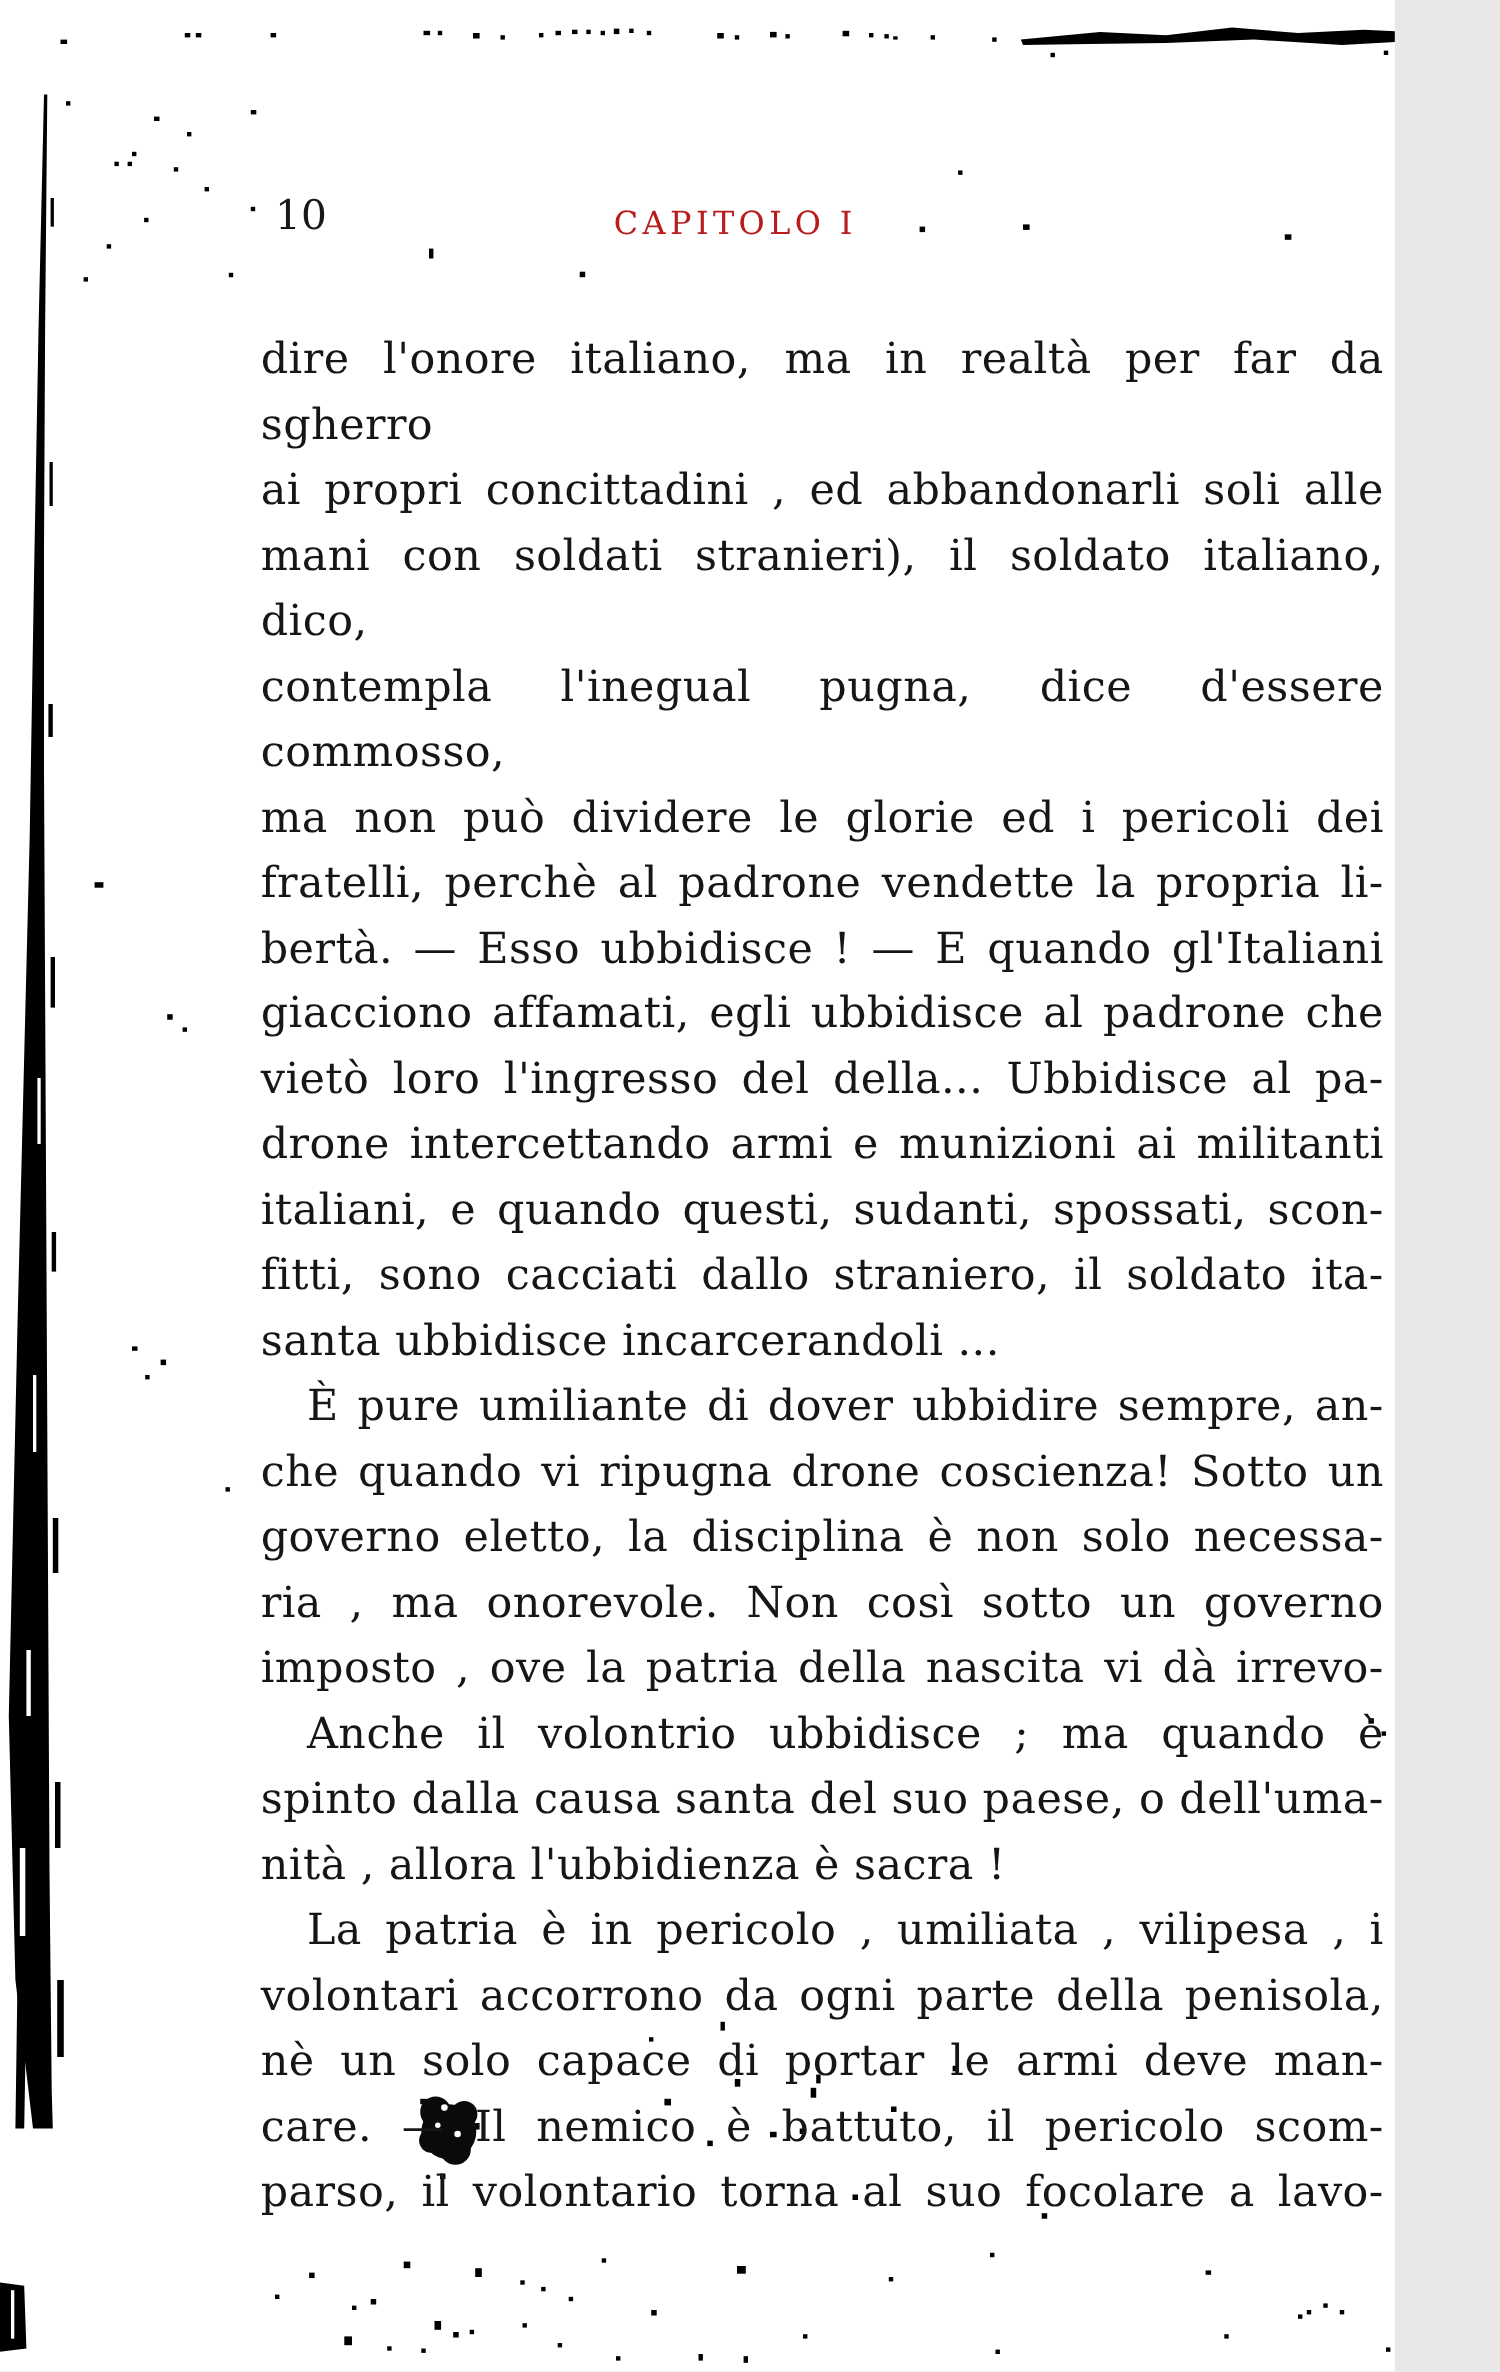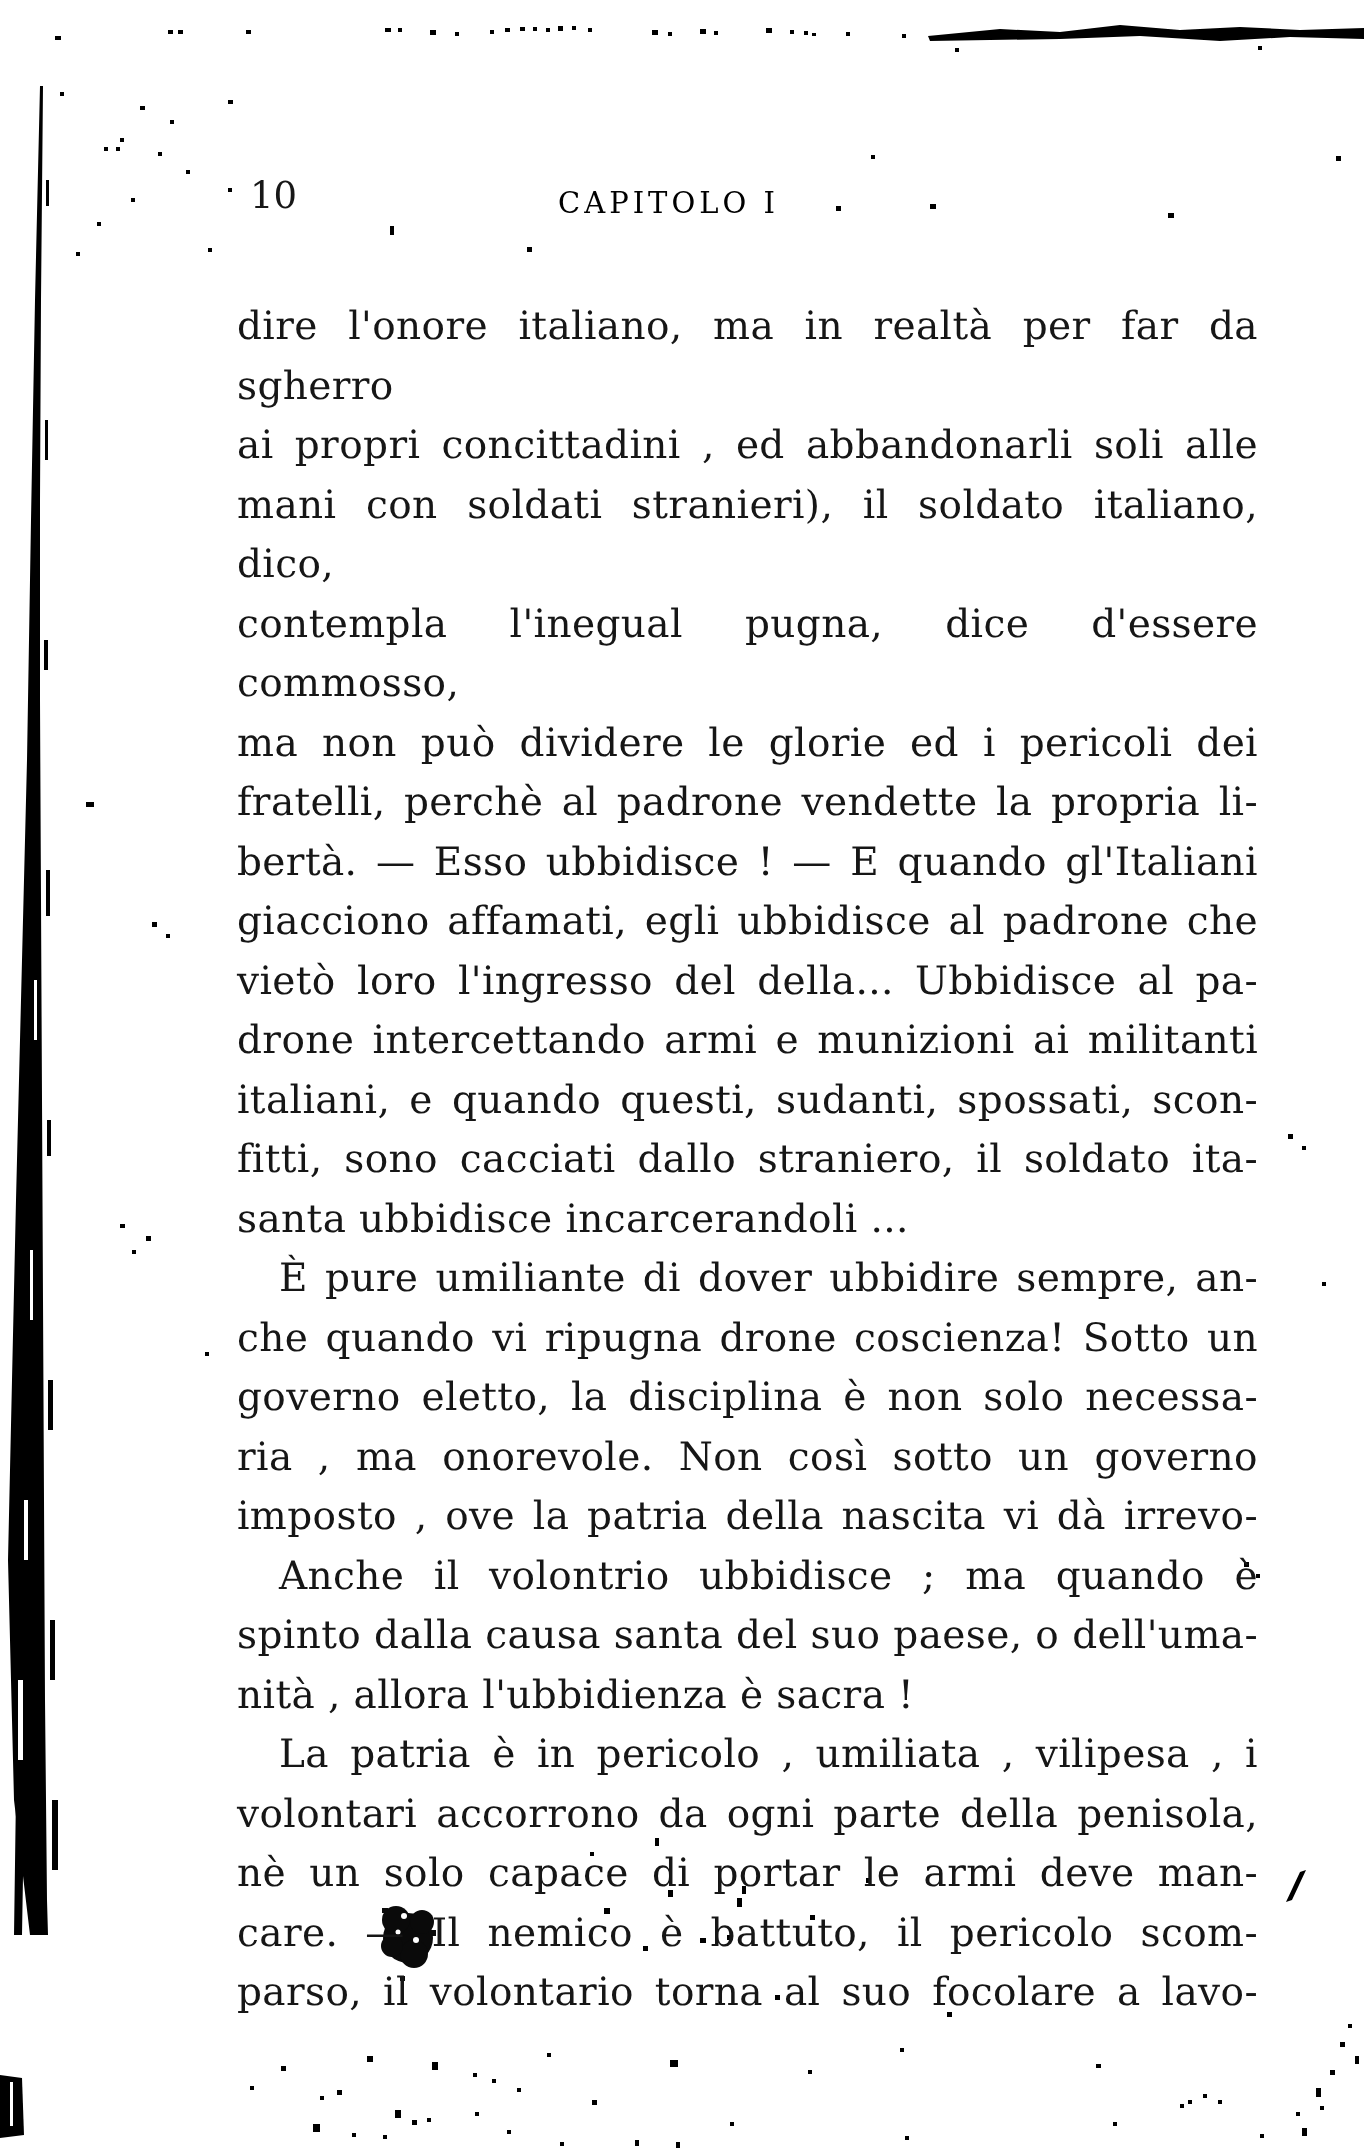--- a/index.html
+++ b/index.html
@@ -1,30 +1,30 @@
 <!DOCTYPE html>
 <html><head>
 <meta charset="utf-8">
 <style>
   html,body{margin:0;padding:0;background:#e8e8e8;}
   .page{
     position:relative;
-    width:1364px;height:2156px;
+    width:1268px;height:2156px;
     background:#ffffff;
     overflow:hidden;
     font-family:"DejaVu Serif", serif;
     color:#141414;
   }
   .pageno{
     position:absolute;left:250px;top:176px;
     font-size:37px;line-height:40px;color:#171717;
   }
   .chapter{
     position:absolute;left:558px;top:186px;
-    font-size:29px;line-height:34px;letter-spacing:4px;color:#000000;
+    font-size:29px;line-height:34px;letter-spacing:4px;color:#b91c1c;
   }
   .text-column{
     position:absolute;left:237px;top:297px;width:1021px;
   }
   .line{
     font-size:39px;line-height:59.5px;
     letter-spacing:0.4px;
     color:#161616;
     white-space:normal;
     text-rendering:geometricPrecision;

